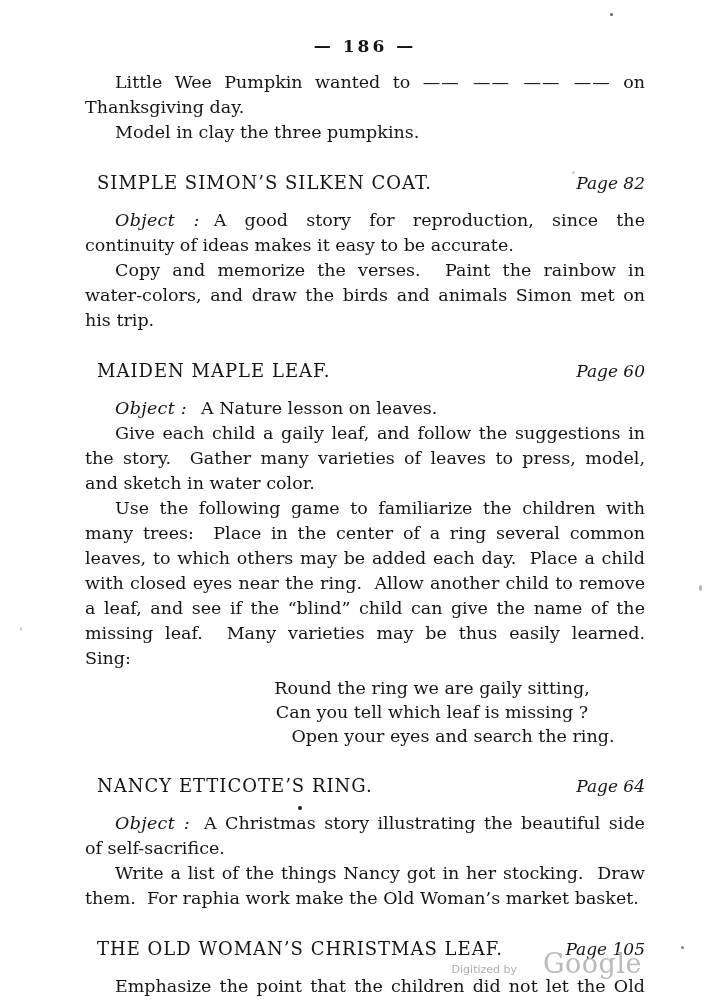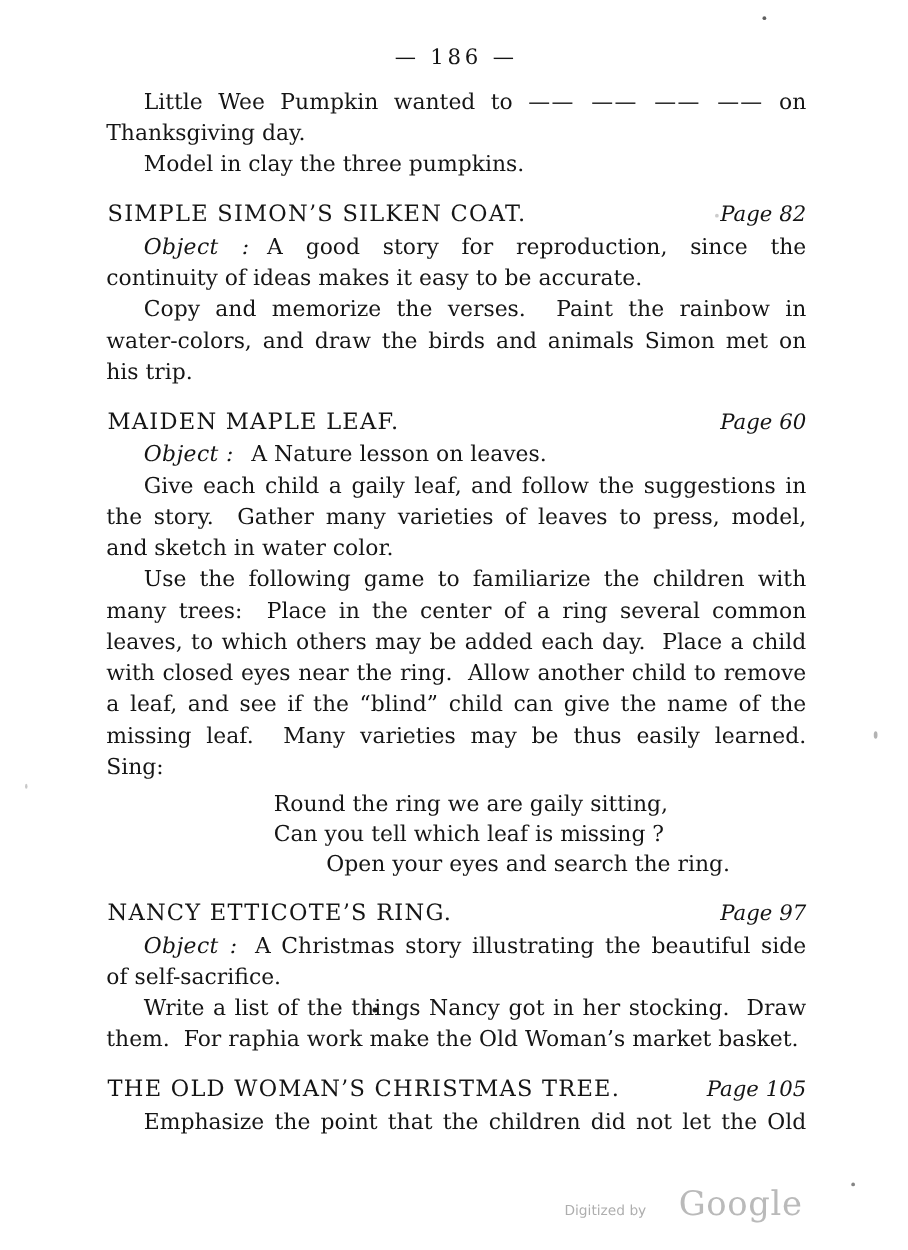--- a/index.html
+++ b/index.html
@@ -14,21 +14,21 @@
     overflow: hidden;
     font-family: "DejaVu Serif", "Liberation Serif", serif;
     color: #151515;
   }
   .page {
     padding: 36px 81px 0 85px;
   }
   .page-number {
     text-align: center;
     font-size: 17px;
-    font-weight: normal;
+    font-weight: bold;
     letter-spacing: 3px;
     margin-bottom: 14px;
   }
   .para {
     margin: 0;
     font-size: 17.5px;
     line-height: 25px;
     text-align: justify;
     white-space: pre-wrap;
   }
@@ -43,34 +43,35 @@
   .force-justify { text-align-last: justify; }
   section { margin-top: 13px; }
   .sec-head {
     display: flex;
     justify-content: space-between;
     align-items: baseline;
     line-height: 25px;
     margin-bottom: 1px;
   }
   .sec-title {
-    margin: 1px;
+    margin: 12px;
     font-size: 18px;
     font-weight: normal;
     letter-spacing: 1px;
   }
   .page-ref {
     font-style: italic;
     font-size: 17px;
     white-space: nowrap;
   }
   .verse {
     margin: 5px 0 5px 134px;
     font-size: 17.5px;
     line-height: 24px;
+    text-align: center;
   }
   .verse div { white-space: pre; }
   .verse .v-indent { padding-left: 42px; }
   .footer {
     position: absolute;
     top: 948px;
     right: 84px;
     display: flex;
     align-items: baseline;
     gap: 26px;
@@ -129,29 +130,29 @@
     <div class="verse">
       <div>Round the ring we are gaily sitting,</div>
       <div>Can you tell which leaf is missing ?</div>
       <div class="v-indent">Open your eyes and search the ring.</div>
     </div>
   </section>
 
   <section>
     <div class="sec-head">
       <h2 class="sec-title">NANCY ETTICOTE’S RING.</h2>
-      <span class="page-ref">Page 97</span>
+      <span class="page-ref">Page 64</span>
     </div>
     <p class="para indent"><span class="obj-label">Object :</span><span>A Christmas story illustrating the beautiful side of self-sacrifice.</span></p>
     <p class="para indent">Write a list of the things Nancy got in her stocking.  Draw them.  For raphia work make the Old Woman’s market basket.</p>
   </section>
 
   <section>
     <div class="sec-head">
-      <h2 class="sec-title">THE OLD WOMAN’S CHRISTMAS TREE.</h2>
+      <h2 class="sec-title">THE OLD WOMAN’S CHRISTMAS LEAF.</h2>
       <span class="page-ref">Page 105</span>
     </div>
     <p class="para indent force-justify">Emphasize the point that the children did not let the Old</p>
   </section>
 
 </div>
 
 <div class="artifact a1"></div>
 <div class="artifact a2"></div>
 <div class="artifact a3"></div>

